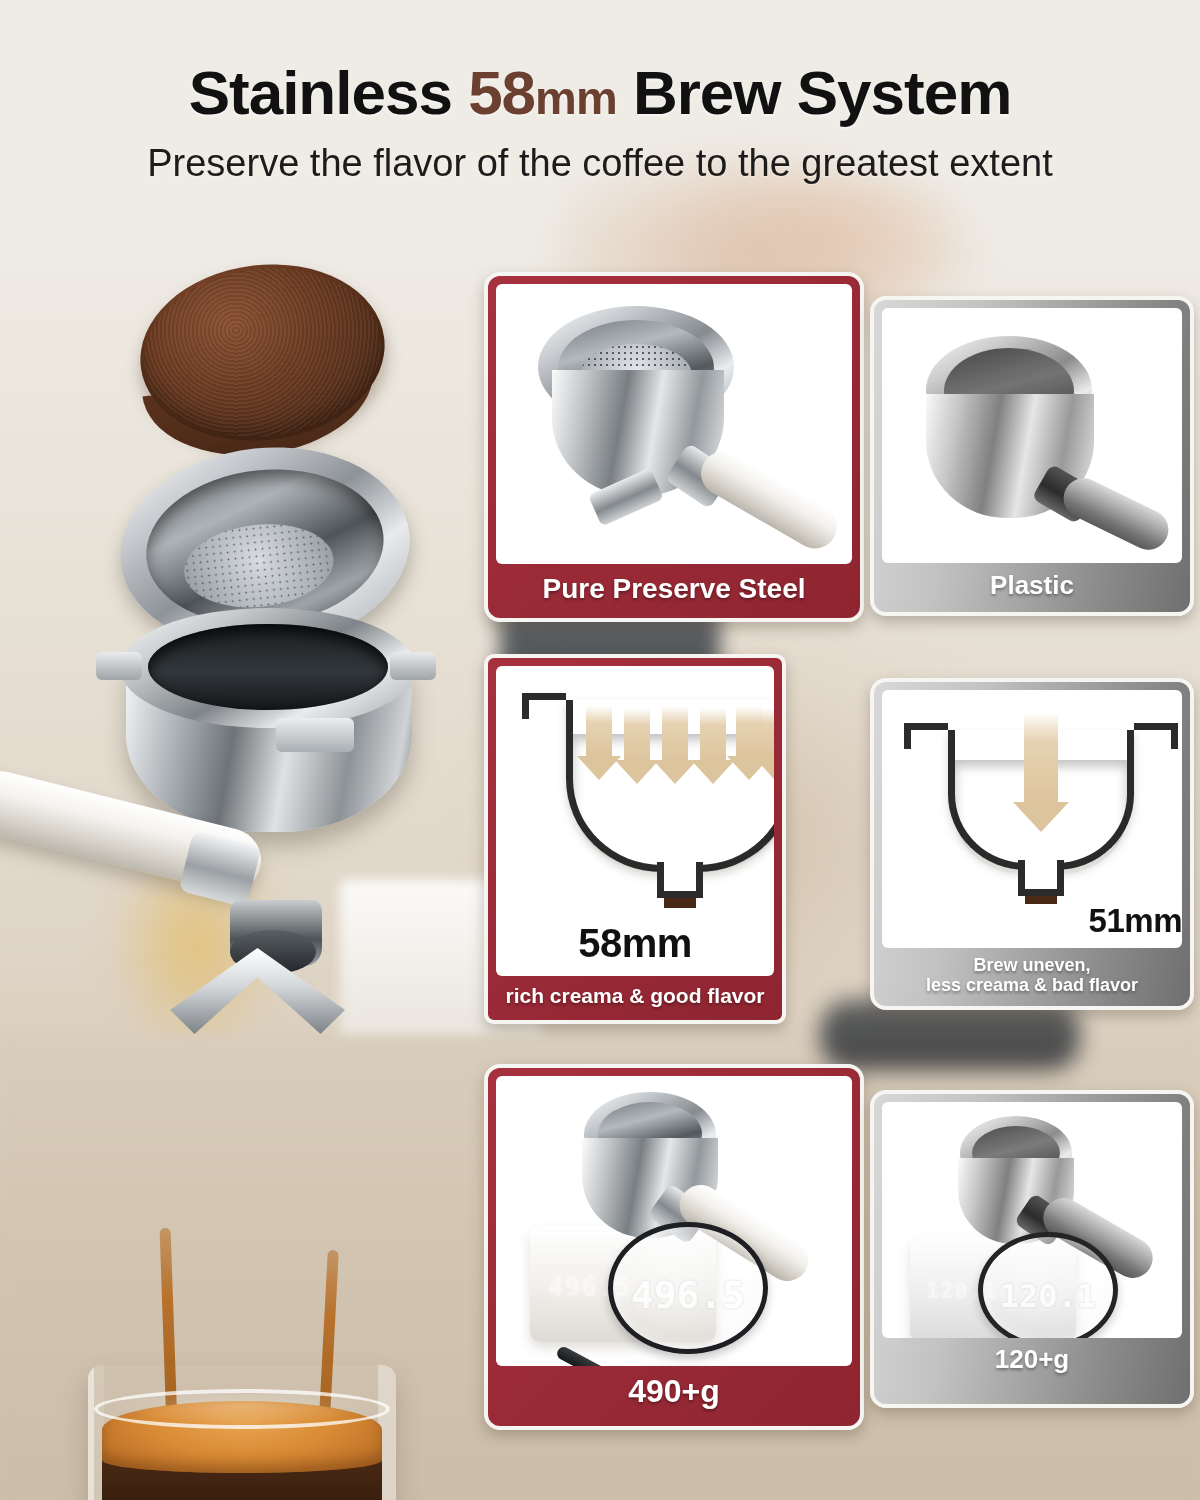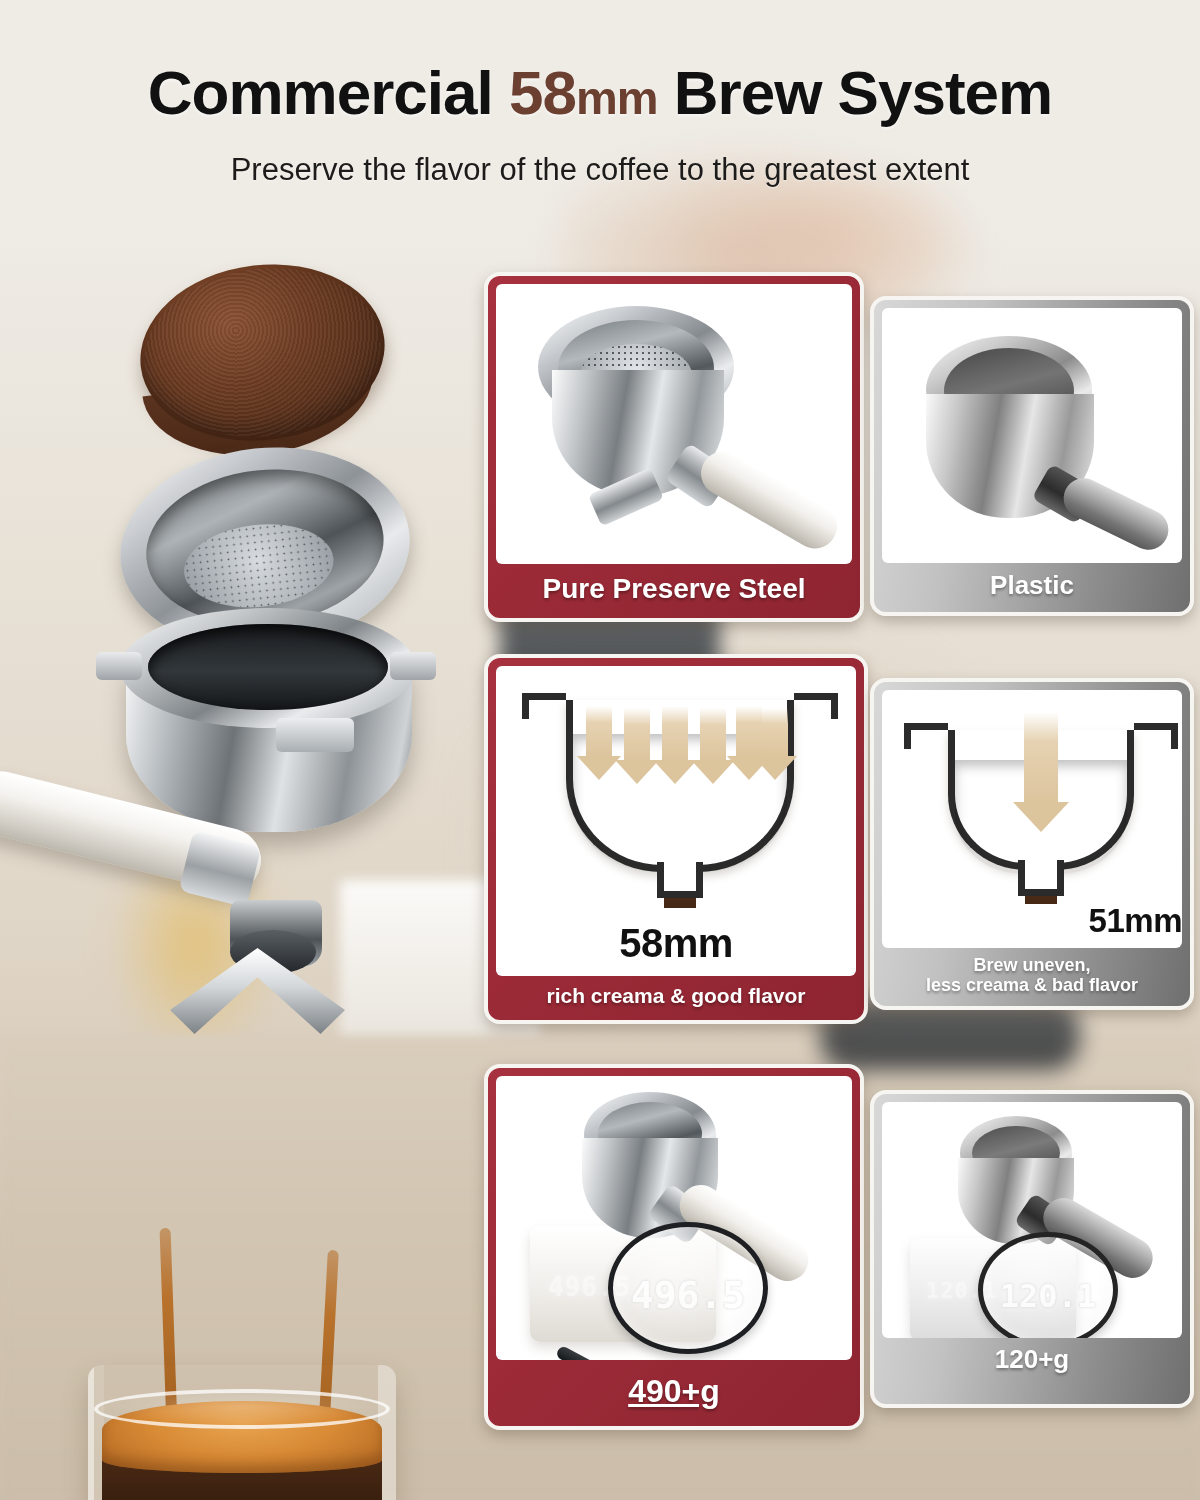--- a/index.html
+++ b/index.html
@@ -36,21 +36,21 @@
        background:radial-gradient(ellipse at 50% 50%, rgba(226,186,96,.75), rgba(226,196,120,0) 72%);
        filter:blur(16px); }
 
   
   header{ position:absolute; left:0; top:0; width:1200px; height:210px; z-index:6; text-align:center; }
   #title{ font-size:62px; font-weight:bold; color:#111; letter-spacing:-1px;
           margin-top:62px; line-height:1; white-space:nowrap;
           text-shadow:0 2px 3px rgba(255,255,255,.55); }
   #title .accent{ color:#6b4030; }
   #title .mmsmall{ font-size:47px; }
-  #subtitle{ font-size:31px; color:#1d1c1a; margin-top:28px; font-weight:400;
+  #subtitle{ font-size:38px; color:#1d1c1a; margin-top:18px; font-weight:400;
              text-shadow:0 1px 2px rgba(255,255,255,.5); }
 
   
   #hero{ position:absolute; left:0; top:210px; width:480px; height:1290px; z-index:3; }
 
   .puck{ position:absolute; left:140px; top:55px; width:245px; height:175px;
          border-radius:50%/50%;
          background:
            radial-gradient(ellipse at 38% 30%, #8a5134 0%, #6d3c22 38%, #57301b 70%, #472616 100%);
          box-shadow:0 10px 16px rgba(80,50,30,.35), inset 0 -12px 20px rgba(40,22,12,.55);
@@ -155,31 +155,31 @@
   .bad{ background:linear-gradient(100deg,#d8d8d8 0%,#c2c2c2 30%,#8e8e8e 72%,#6f6f6f 100%);
         border:4px solid #f7f5f1; }
 
   
   .c-steel{ left:6px; top:0; width:380px; height:350px; }
   .c-steel .cap{ font-size:28px; padding:9px 0 14px; }
   .c-plastic{ left:392px; top:24px; width:324px; height:320px; }
   .c-plastic .cap{ font-size:26px; padding:8px 0 12px; }
 
   
-  .c-58{ left:6px; top:10px; width:384px; height:370px; }
+  .c-58{ left:6px; top:10px; width:302px; height:370px;border-radius:10px; }
   .c-58 .cap{ font-size:21px; padding:8px 0 12px; }
   .c-51{ left:392px; top:34px; width:324px; height:332px; }
   .c-51 .cap{ font-size:18px; padding:7px 0 11px; }
   .sizeLabel{ position:absolute; left:0; right:0; bottom:10px; text-align:center;
               font-size:40px; font-weight:bold; color:#111; letter-spacing:-.5px; }
   .c-51 .sizeLabel{ font-size:33px; bottom:8px;text-align:right; }
 
   
   .c-490{ left:6px; top:8px; width:380px; height:366px; }
-  .c-490 .cap{ font-size:32px; padding:14px 0 16px;text-decoration:underline; }
+  .c-490 .cap{ font-size:32px; padding:8px 0 16px; }
   .c-120{ left:392px; top:34px; width:324px; height:318px; }
   .c-120 .cap{ font-size:26px; padding:7px 0 30px; }
 
   
   .pfShot{ position:absolute; inset:0; }
   .pfShot .basketTop{ position:absolute; border-radius:50%;
       background:linear-gradient(150deg,#ffffff 0%,#c8ccd0 24%,#868b90 52%,#eaecee 72%,#9ca1a5 100%); }
   .pfShot .basketIn{ position:absolute; border-radius:50%;
       background:linear-gradient(165deg,#74797d,#b4b9bd 32%,#53585c 62%,#a0a5a9 85%,#5e6367); }
   .pfShot .meshDot{ position:absolute; border-radius:50%;
@@ -264,21 +264,21 @@
   <div class="blurSpotA"></div>
   <div class="blurSpotB"></div>
   <div class="darkObj"></div>
   <div class="whiteBox"></div>
   <div class="yellowBlur"></div>
   <div class="counter"></div>
   <div class="darkObj2"></div>
 </div>
 
 <header>
-  <div id="title"><span>Commercial </span><span class="accent">58</span><span class="accent mmsmall">mm</span><span> Brew System</span></div>
+  <div id="title"><span>Stainless </span><span class="accent">58</span><span class="accent mmsmall">mm</span><span> Brew System</span></div>
   <div id="subtitle">Preserve the flavor of the coffee to the greatest extent</div>
 </header>
 
 <div id="hero">
   <div class="puckEdge"></div>
   <div class="puck"></div>
 
   <div class="basket">
     <div class="rim"></div>
     <div class="inner"></div>

